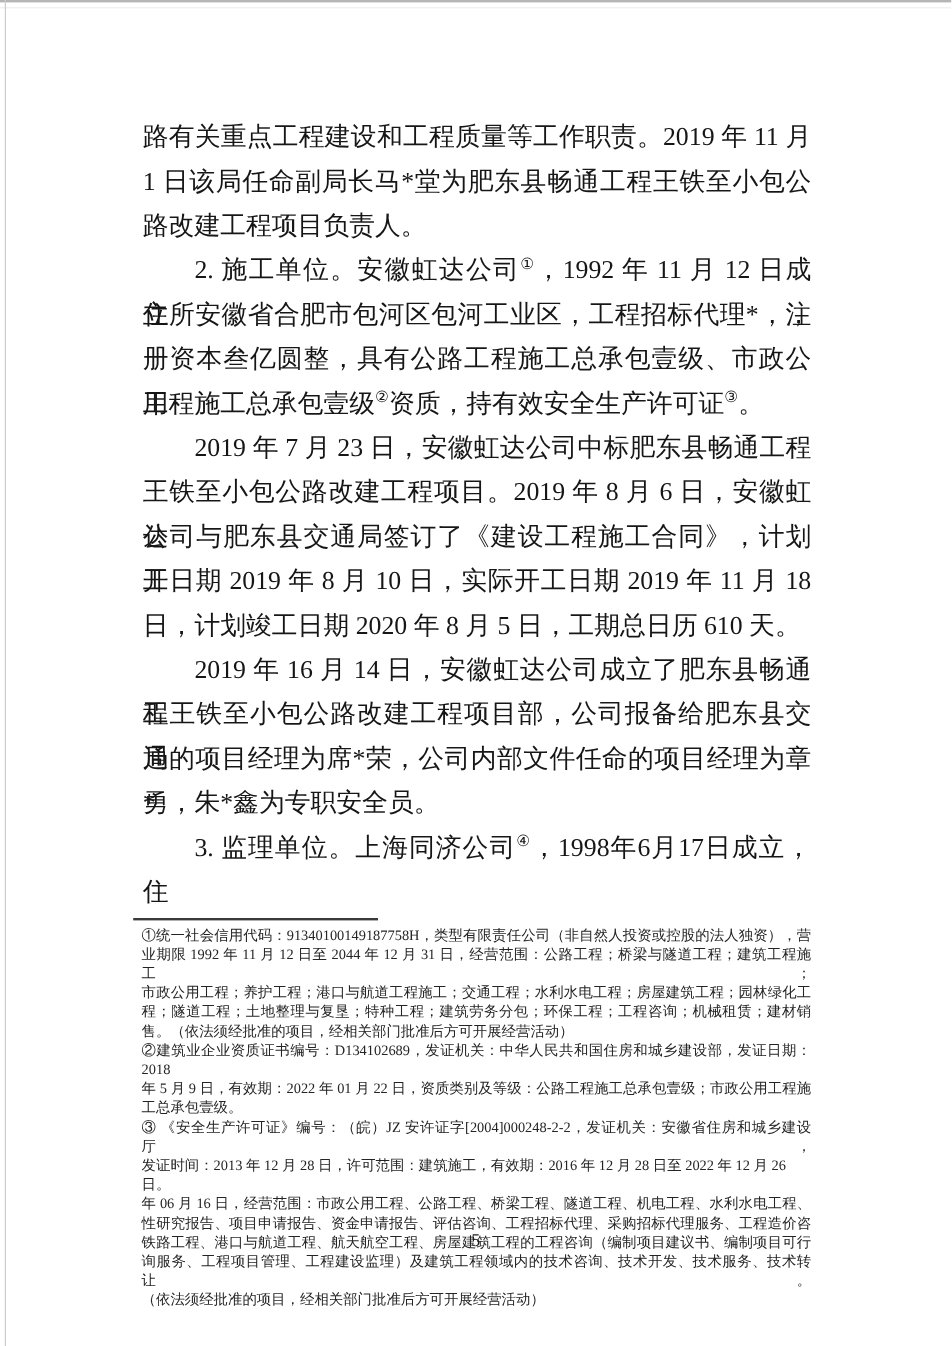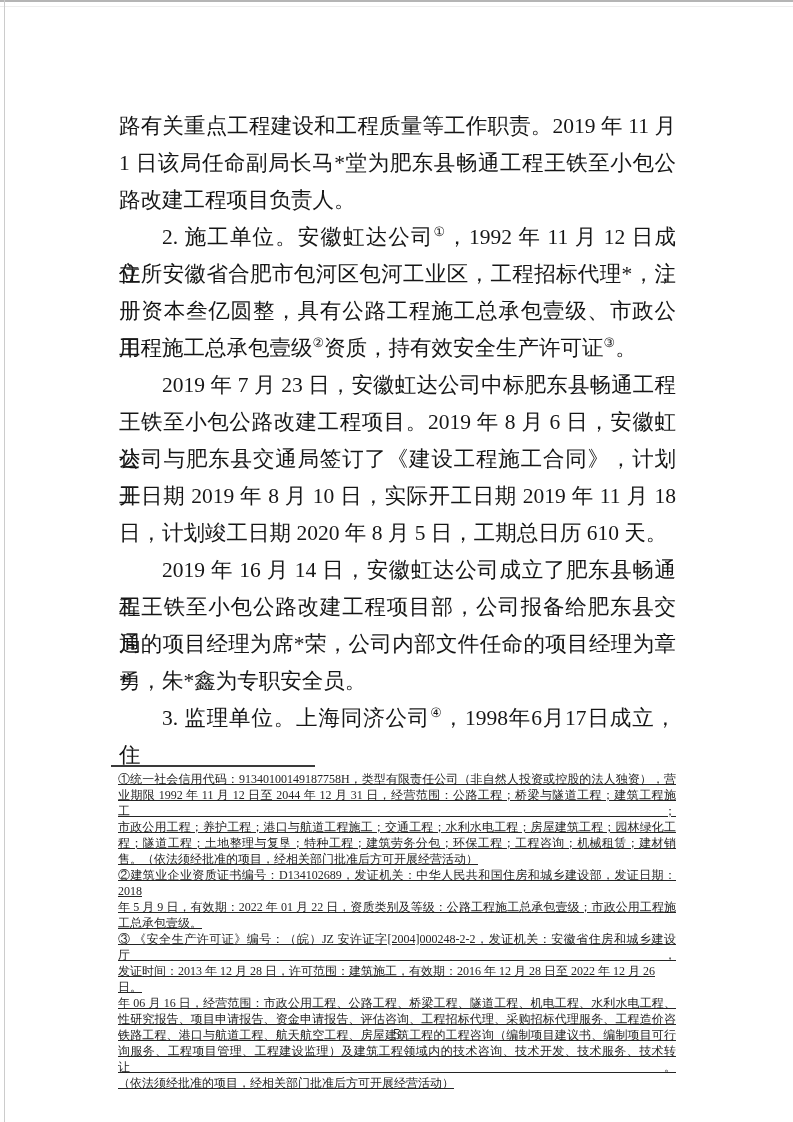--- a/index.html
+++ b/index.html
@@ -30,21 +30,21 @@
   }
   .edge-left {
     position: absolute;
     left: 4px; top: 0;
     width: 1px; height: 100%;
     background: #cccccc;
   }
   .body-text {
     position: absolute;
     left: 119px;
-    top: 108px;
+    top: 96px;
     width: 557px;
     font-size: 21.5px;
   }
   .bline {
     height: 37px;
     line-height: 37px;
     white-space: nowrap;
     text-align: left;
   }
   .bline.fill {
@@ -73,21 +73,20 @@
     left: 118px;
     top: 771px;
     width: 558px;
     font-size: 12px;
     color: #242424;
   }
   .fline {
     min-height: 16px;
     line-height: 16px;
     text-align: left;
-    text-decoration: underline;
   }
   .fline.fill {
     text-align: justify;
     text-align-last: justify;
   }
   .page-number {
     position: absolute;
     left: 0;
     top: 1026px;
     width: 100%;

